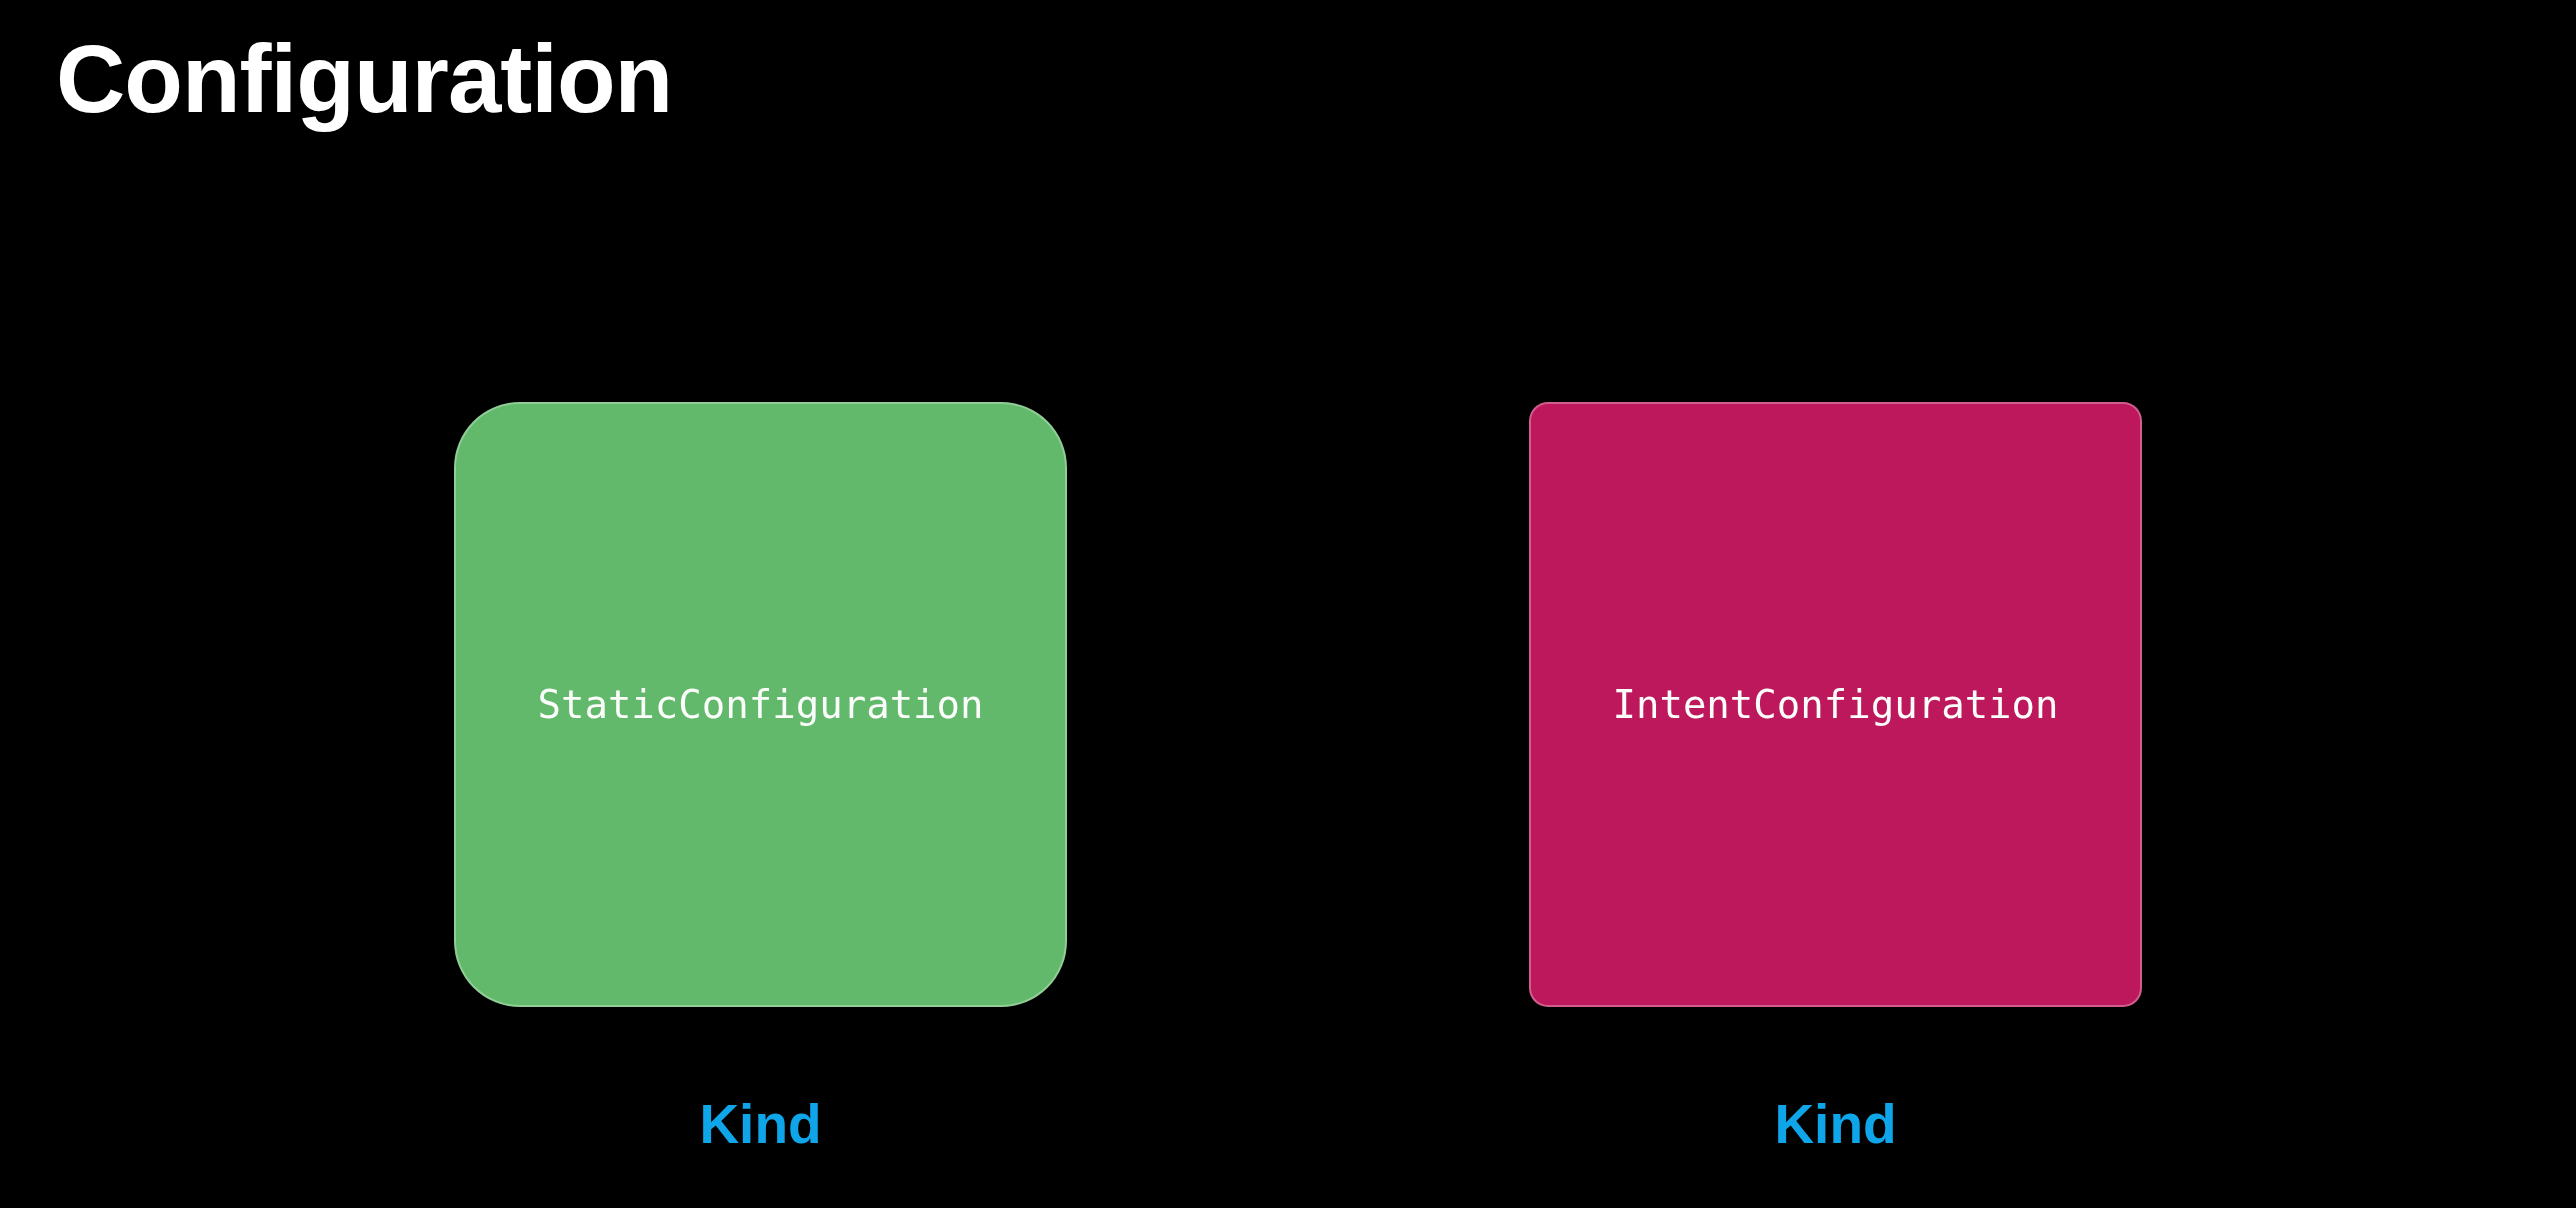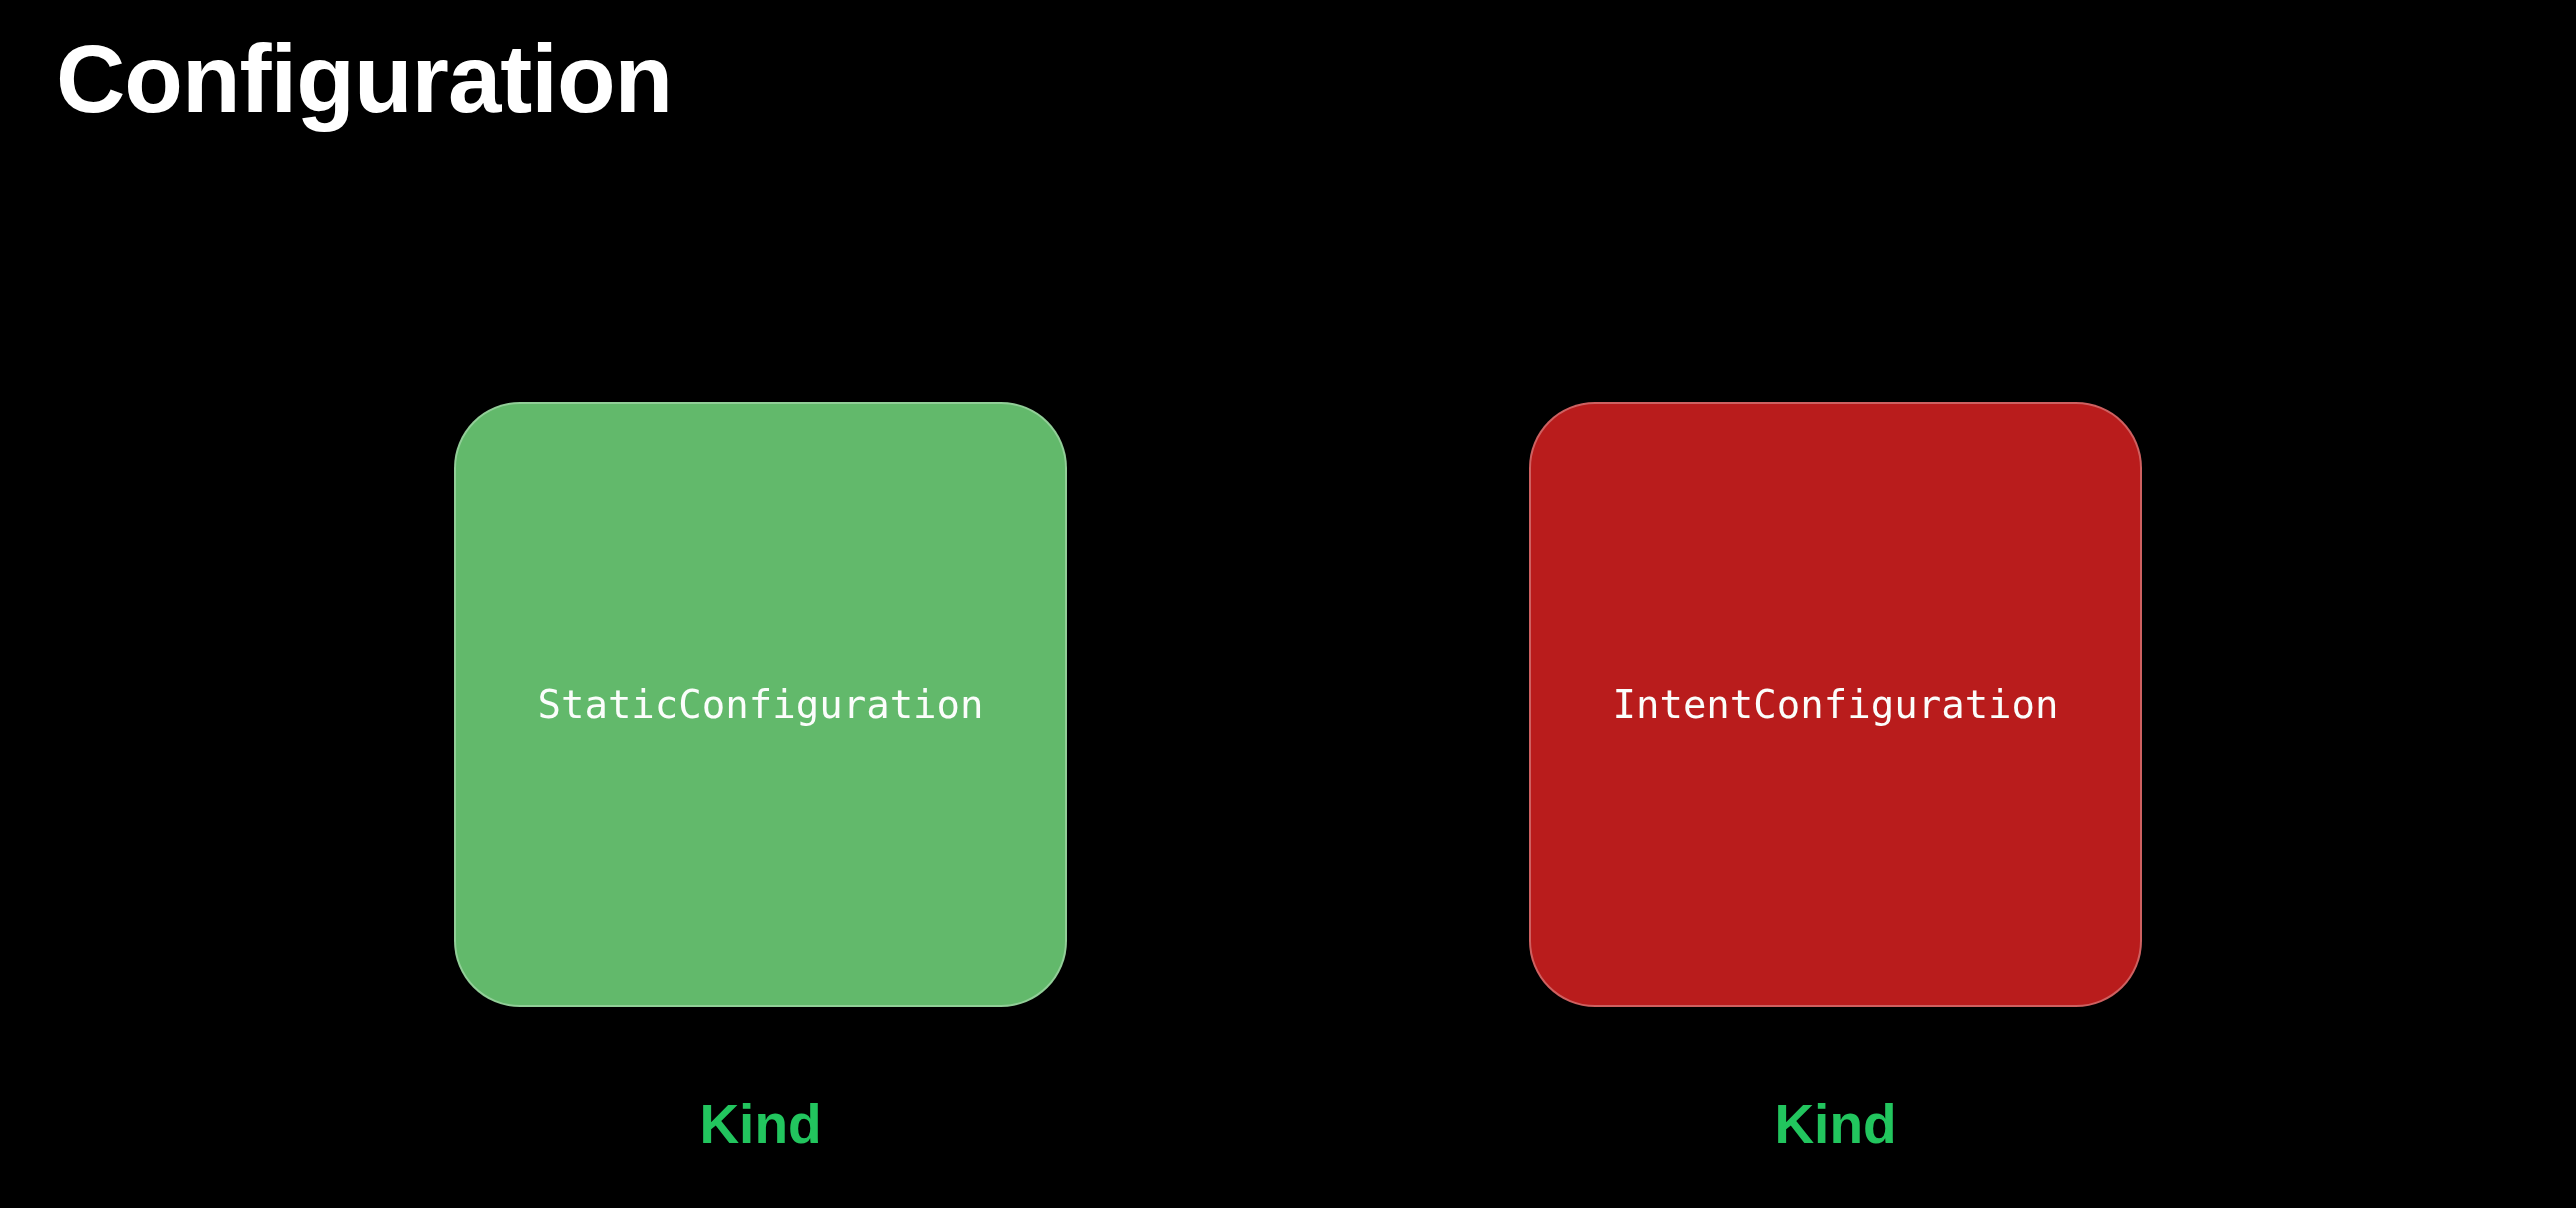--- a/index.html
+++ b/index.html
@@ -47,37 +47,37 @@
     color: #fbfdfb;
     white-space: nowrap;
   }
   .kind-caption {
     position: absolute;
     top: 1092px;
     width: 613px;
     text-align: center;
     font-size: 55px;
     font-weight: 700;
-    color: #22c55e;
+    color: #0ea5e9;
   }
   .kind-caption.static { left: 454px; }
   .kind-caption.intent { left: 1529px; }
 </style>
 </head>
 <body>
 
 <div class="slide">
 
   <h1 class="slide-title">Configuration</h1>
 
   <div class="kind-box static" style="background-color: rgb(98, 185, 107);">
     <span class="box-label">StaticConfiguration</span>
   </div>
 
-  <div class="kind-box intent" style="background-color: #b91c1c;">
+  <div class="kind-box intent" style="background-color: #be185d; border-radius: 19px;">
     <span class="box-label">IntentConfiguration</span>
   </div>
 
   <div class="kind-caption static">Kind</div>
 
   <div class="kind-caption intent">Kind</div>
 
 </div>
 
 

